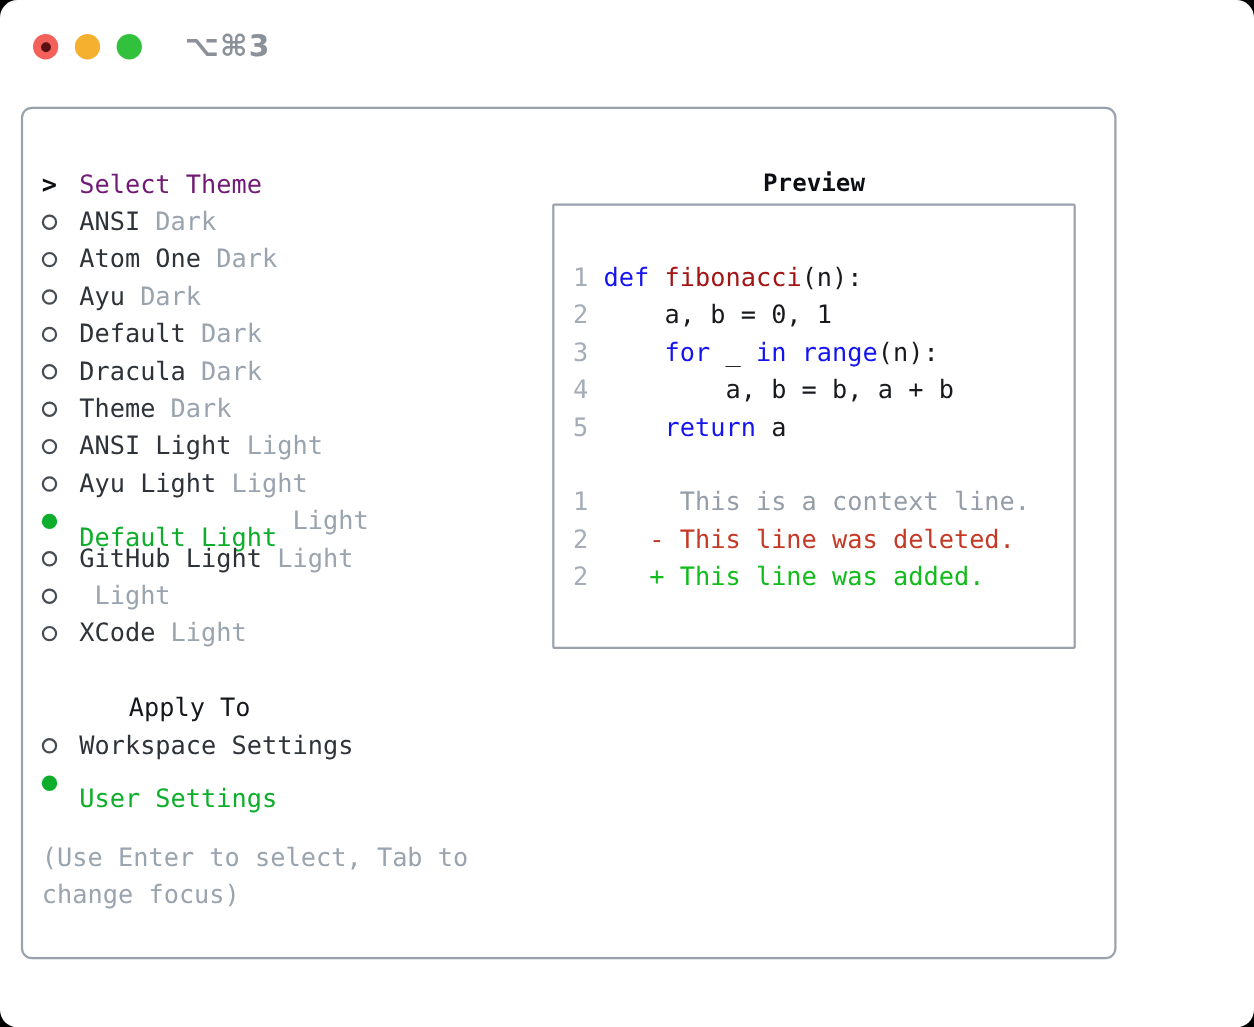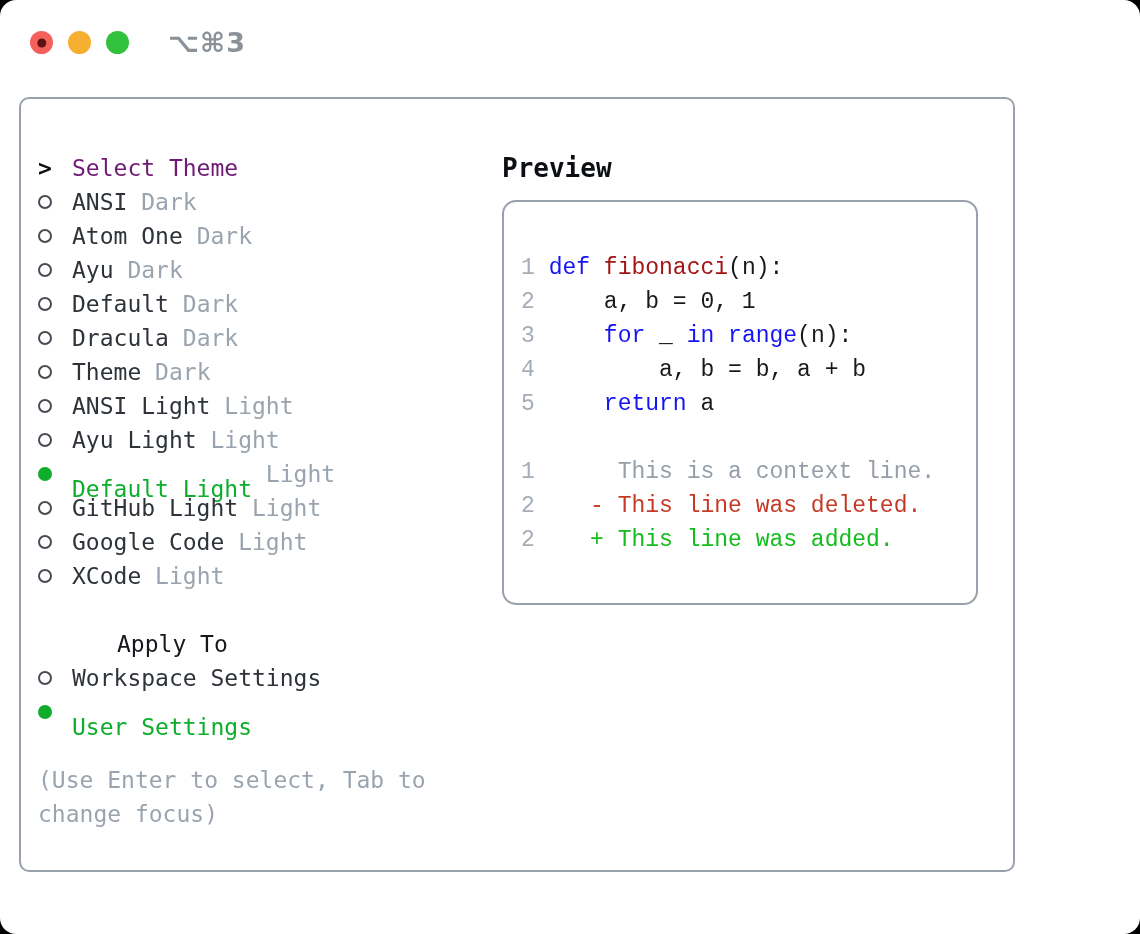--- a/index.html
+++ b/index.html
@@ -63,30 +63,28 @@
   .item-variant{color:var(--c-gray);text-align:right;}
   .apply-header{color:#14171c;margin-left:45px;}
   .help{
     margin-top:34px;
     font-size:23px;line-height:34px;color:var(--c-gray);white-space:pre;
   }
   .spacer{height:34px;}
   
   .preview-col{position:absolute;left:481px;top:52px;}
   .preview-title{
-    font-size:26px;line-height:34px;font-weight:bold;color:#0b0e12;
+    font-size:22px;line-height:34px;font-weight:bold;color:#0b0e12;text-align:center;
   }
   .preview-box{
-    margin-top:15px;
     width:472px;height:401px;
-    border:2px solid #99a2ac;border-radius:14px;
+    border:2px solid #99a2ac;border-radius:2px;
     background:#fff;
     box-sizing:content-box;
     overflow:hidden;
-    font-family:Liberation Mono, monospace;
   }
   .codepre{
     padding:49px 0 0 17px;
     font-size:23px;line-height:34px;white-space:pre;
   }
   .codepre .line{height:34px;}
   .tk-num{color:var(--c-num);}
   .tk-kw{color:var(--c-kw);}
   .tk-fn{color:var(--c-fn);}
   .tk-plain{color:#17191d;}
@@ -120,21 +118,21 @@
           <div class="row"><span class="marker"><span class="circle"></span></span><span class="item-name">ANSI</span><span class="item-variant"> Dark</span></div>
           <div class="row"><span class="marker"><span class="circle"></span></span><span class="item-name">Atom One</span><span class="item-variant"> Dark</span></div>
           <div class="row"><span class="marker"><span class="circle"></span></span><span class="item-name">Ayu</span><span class="item-variant"> Dark</span></div>
           <div class="row"><span class="marker"><span class="circle"></span></span><span class="item-name">Default</span><span class="item-variant"> Dark</span></div>
           <div class="row"><span class="marker"><span class="circle"></span></span><span class="item-name">Dracula</span><span class="item-variant"> Dark</span></div>
           <div class="row"><span class="marker"><span class="circle"></span></span><span class="item-name">Theme</span><span class="item-variant"> Dark</span></div>
           <div class="row"><span class="marker"><span class="circle"></span></span><span class="item-name">ANSI Light</span><span class="item-variant"> Light</span></div>
           <div class="row"><span class="marker"><span class="circle"></span></span><span class="item-name">Ayu Light</span><span class="item-variant"> Light</span></div>
           <div class="row"><span class="marker"><span class="circle sel"></span></span><span class="item-name sel">Default Light</span><span class="item-variant"> Light</span></div>
           <div class="row"><span class="marker"><span class="circle"></span></span><span class="item-name">GitHub Light</span><span class="item-variant"> Light</span></div>
-          <div class="row"><span class="marker"><span class="circle"></span></span><span class="item-name">Google Code</span><span class="item-variant"> Light</span></div>
+          <div class="row"><span class="marker"><span class="circle"></span></span><span class="item-variant"> Light</span></div>
           <div class="row"><span class="marker"><span class="circle"></span></span><span class="item-name">XCode</span><span class="item-variant"> Light</span></div>
         </div>
 
       <div class="spacer"></div>
 
       <div class="row">
         <span class="marker"></span>
         <span class="apply-header">Apply To</span>
       </div>
 

